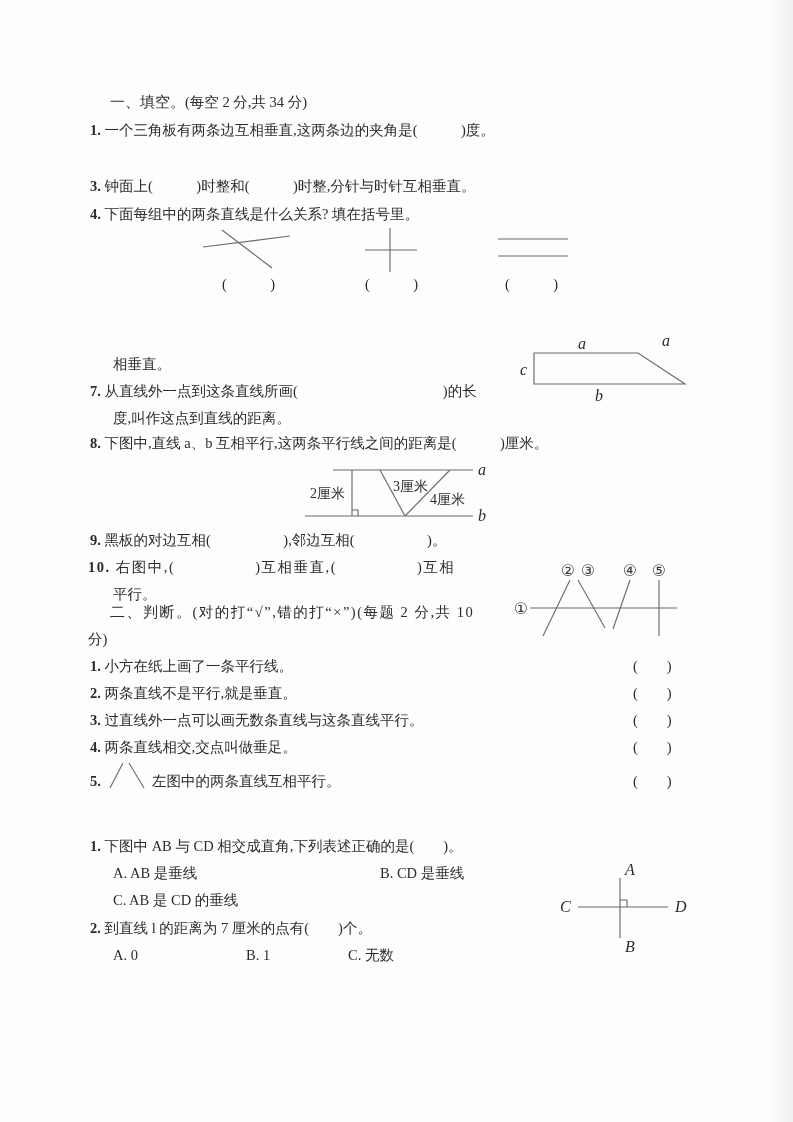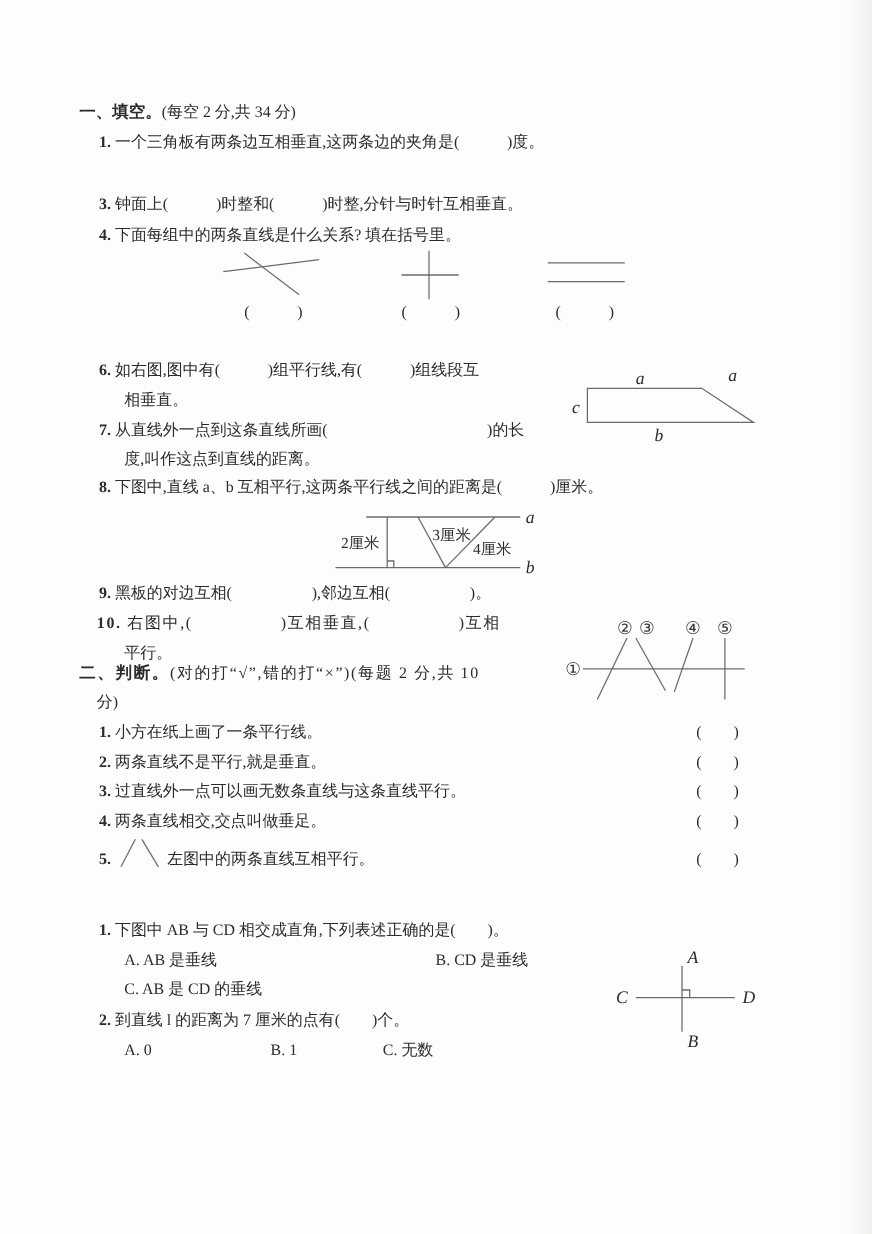--- a/index.html
+++ b/index.html
@@ -15,21 +15,21 @@
     position:absolute;top:0;right:0;width:26px;height:100%;
     background:linear-gradient(to right,rgba(0,0,0,0),rgba(0,0,0,0.05));
   }
   .ln{
     position:absolute;
     white-space:pre;
     font-size:14.5px;
     line-height:20px;
   }
   .num{font-weight:bold;}
-  .hb{font-weight:bold;font-size:15px;}
+  .hb{font-weight:normal;font-size:15px;margin-left:38px;}
   .sp2{letter-spacing:1.5px;}
   .bracket{letter-spacing:0;}
   svg{position:absolute;overflow:visible;}
   svg line, svg polygon, svg path, svg circle{
     stroke:#6b6b6b;stroke-width:1.15;fill:none;
   }
   .svg-lab{
     font-family:"Liberation Serif","DejaVu Serif",serif;
     font-style:italic;font-size:16px;fill:#2b2b2b;stroke:none;
   }
@@ -59,21 +59,20 @@
     <line x1="27" y1="8" x2="77" y2="46"></line>
     <line x1="195" y1="6" x2="195" y2="50"></line>
     <line x1="170" y1="28" x2="222" y2="28"></line>
     <line x1="303" y1="17" x2="373" y2="17"></line>
     <line x1="303" y1="34" x2="373" y2="34"></line>
   </svg>
   <div class="ln bracket" style="top:274px;left:222px">(　　　)</div>
   <div class="ln bracket" style="top:274px;left:365px">(　　　)</div>
   <div class="ln bracket" style="top:274px;left:505px">(　　　)</div>
 
-  <div class="ln" style="top:327px;left:90px"><span class="num">6.</span><span> </span><span>如右图,图中有(　　　)组平行线,有(　　　)组线段互</span></div>
   <div class="ln" style="top:354px;left:113px">相垂直。</div>
 
   <svg style="top:332px;left:505px" width="235" height="78" viewBox="0 0 235 78">
     <polygon points="29,21 133,21 180,52 29,52"></polygon>
     <text class="svg-lab" x="73" y="17">a</text>
     <text class="svg-lab" x="157" y="14">a</text>
     <text class="svg-lab" x="15" y="43">c</text>
     <text class="svg-lab" x="90" y="69">b</text>
   </svg>
 
@@ -128,21 +127,21 @@
   <svg style="top:760px;left:107px" width="42" height="32" viewBox="0 0 42 32">
     <line x1="3" y1="28" x2="16" y2="3"></line>
     <line x1="22" y1="3" x2="37" y2="28"></line>
   </svg>
   <div class="ln" style="top:771px;left:152px">左图中的两条直线互相平行。</div>
   <div class="ln bracket" style="top:771px;left:633px">(　　)</div>
 
 
   <div class="ln" style="top:836px;left:90px"><span class="num">1.</span><span> </span><span>下图中 AB 与 CD 相交成直角,下列表述正确的是(　　)。</span></div>
   <div class="ln" style="top:863px;left:113px">A. AB 是垂线</div>
-  <div class="ln" style="top:863px;left:396px">B. CD 是垂线</div>
+  <div class="ln" style="top:863px;left:380px">B. CD 是垂线</div>
   <div class="ln" style="top:890px;left:113px">C. AB 是 CD 的垂线</div>
 
   <svg style="top:862px;left:558px" width="140" height="95" viewBox="0 0 140 95">
     <line x1="62" y1="16" x2="62" y2="76"></line>
     <line x1="20" y1="45" x2="110" y2="45"></line>
     <path d="M62,38 H69 V45"></path>
     <text class="svg-lab" x="67" y="13">A</text>
     <text class="svg-lab" x="67" y="90">B</text>
     <text class="svg-lab" x="2" y="50">C</text>
     <text class="svg-lab" x="117" y="50">D</text>

